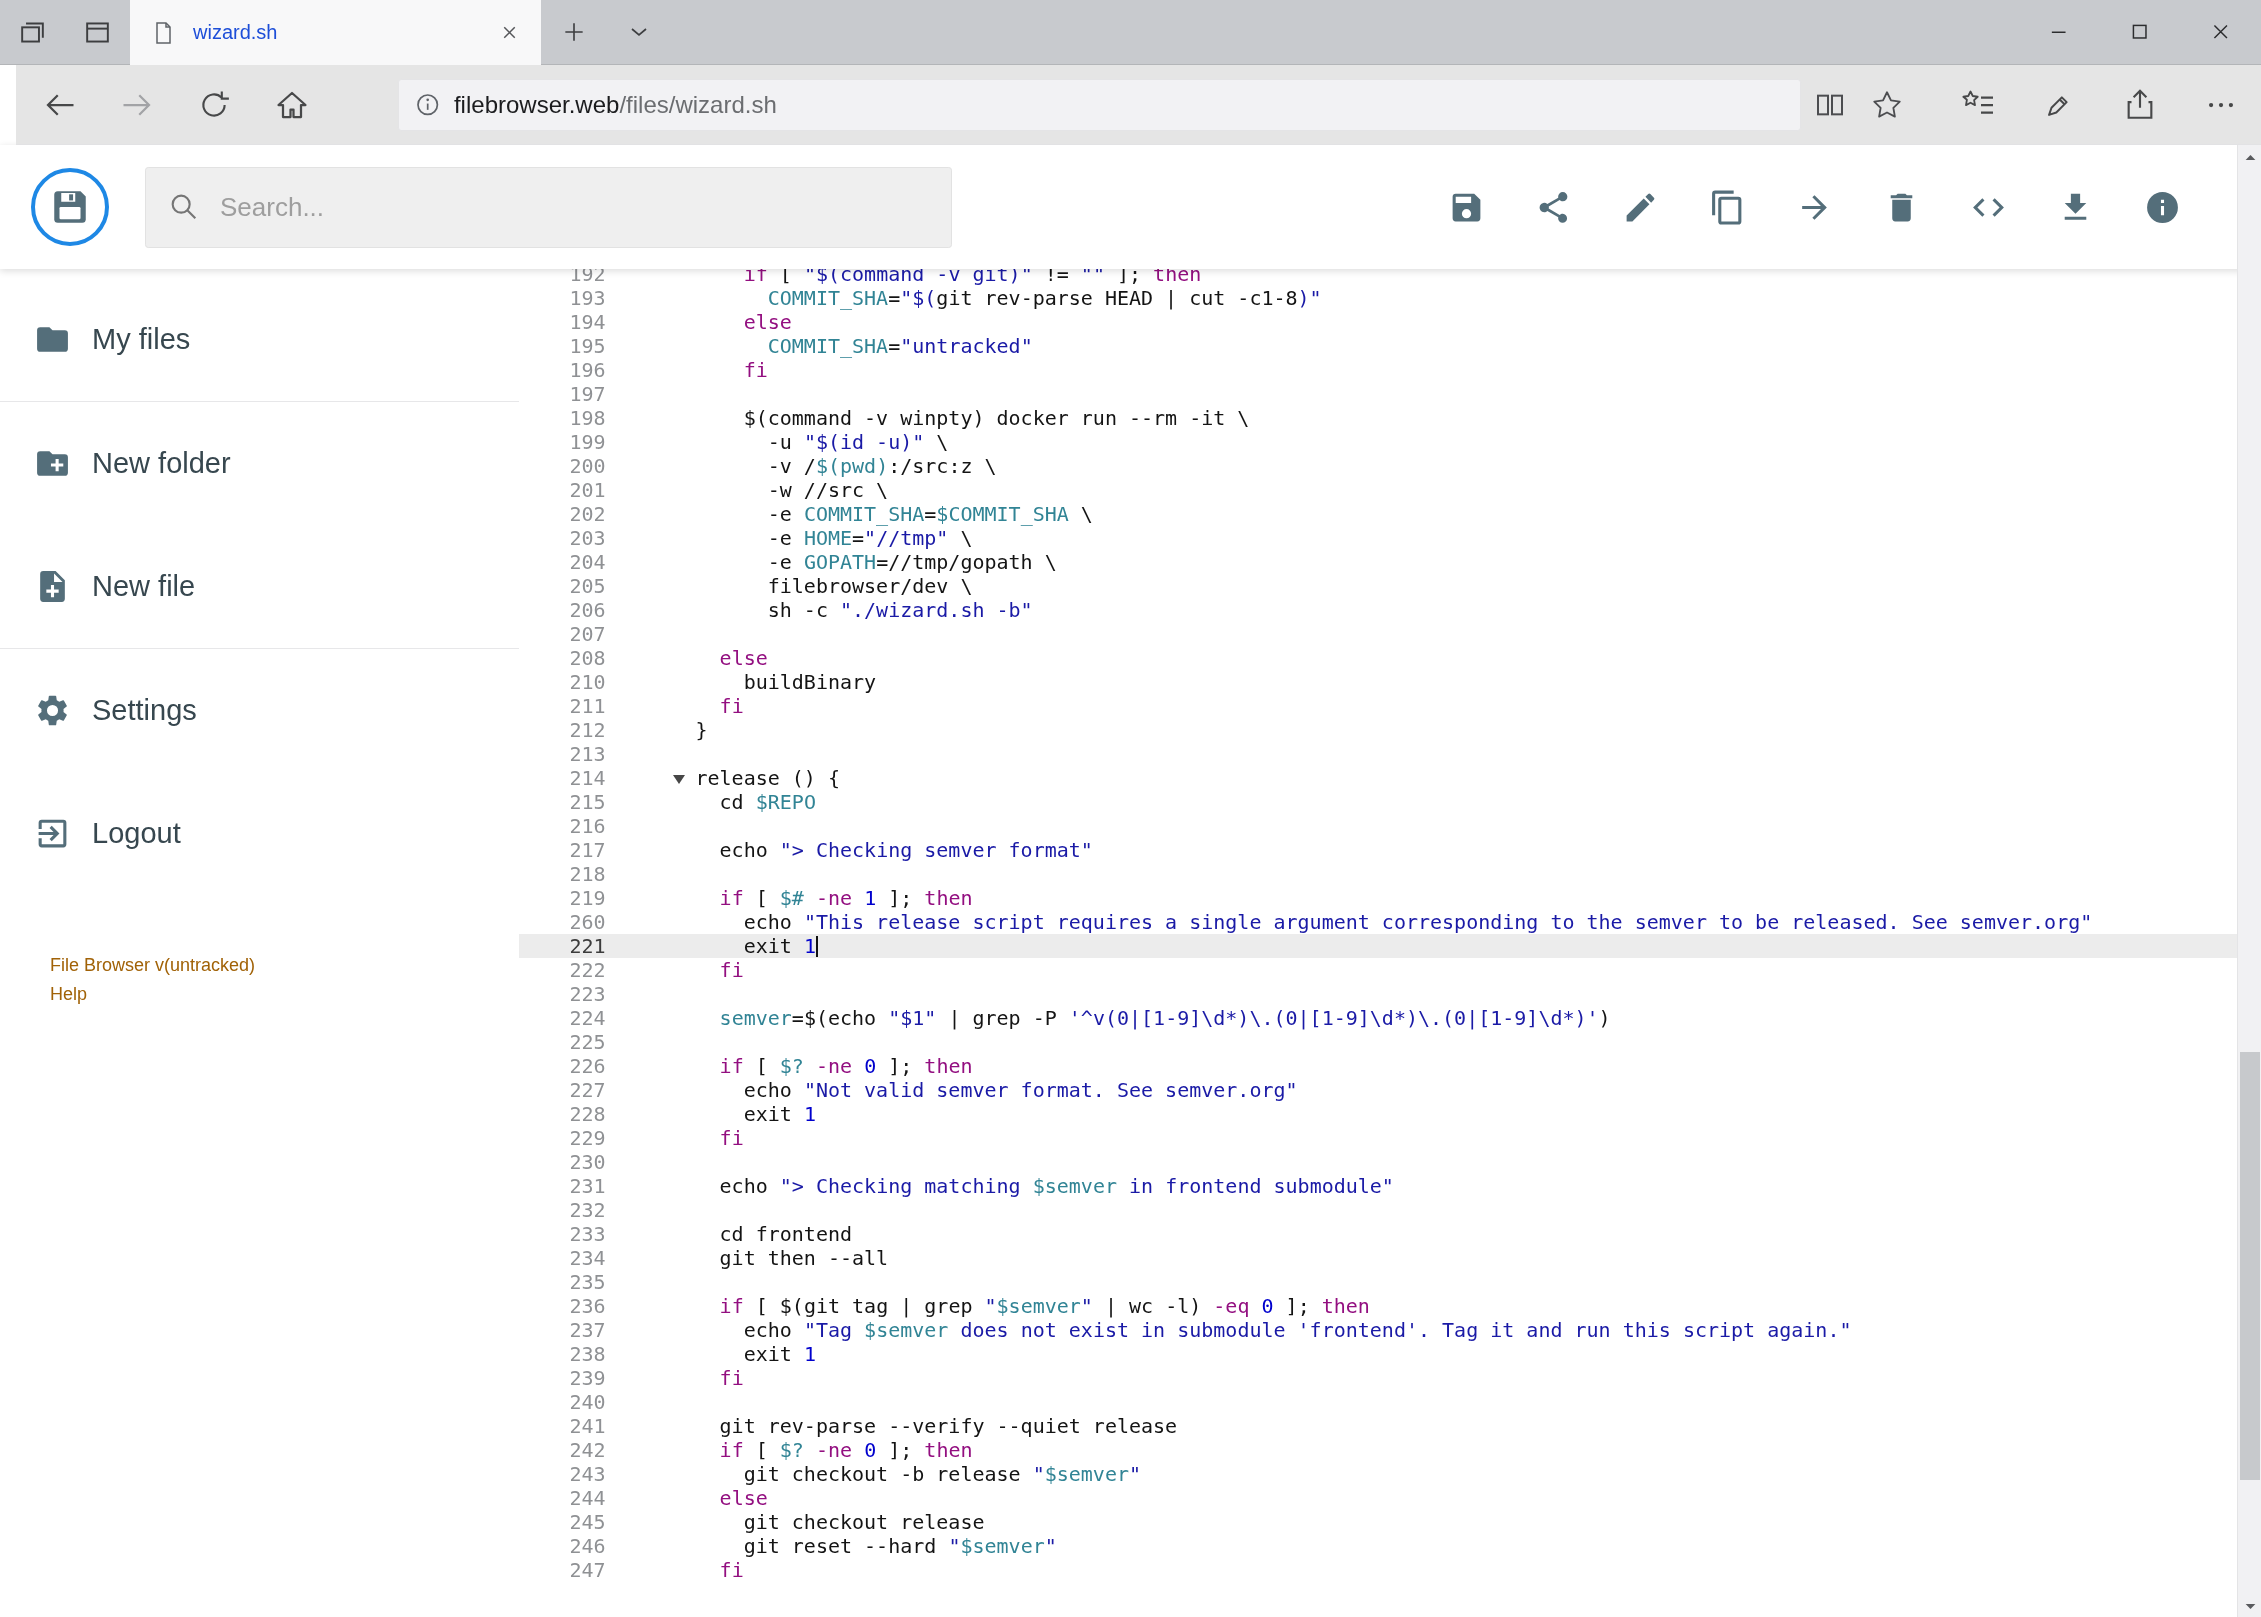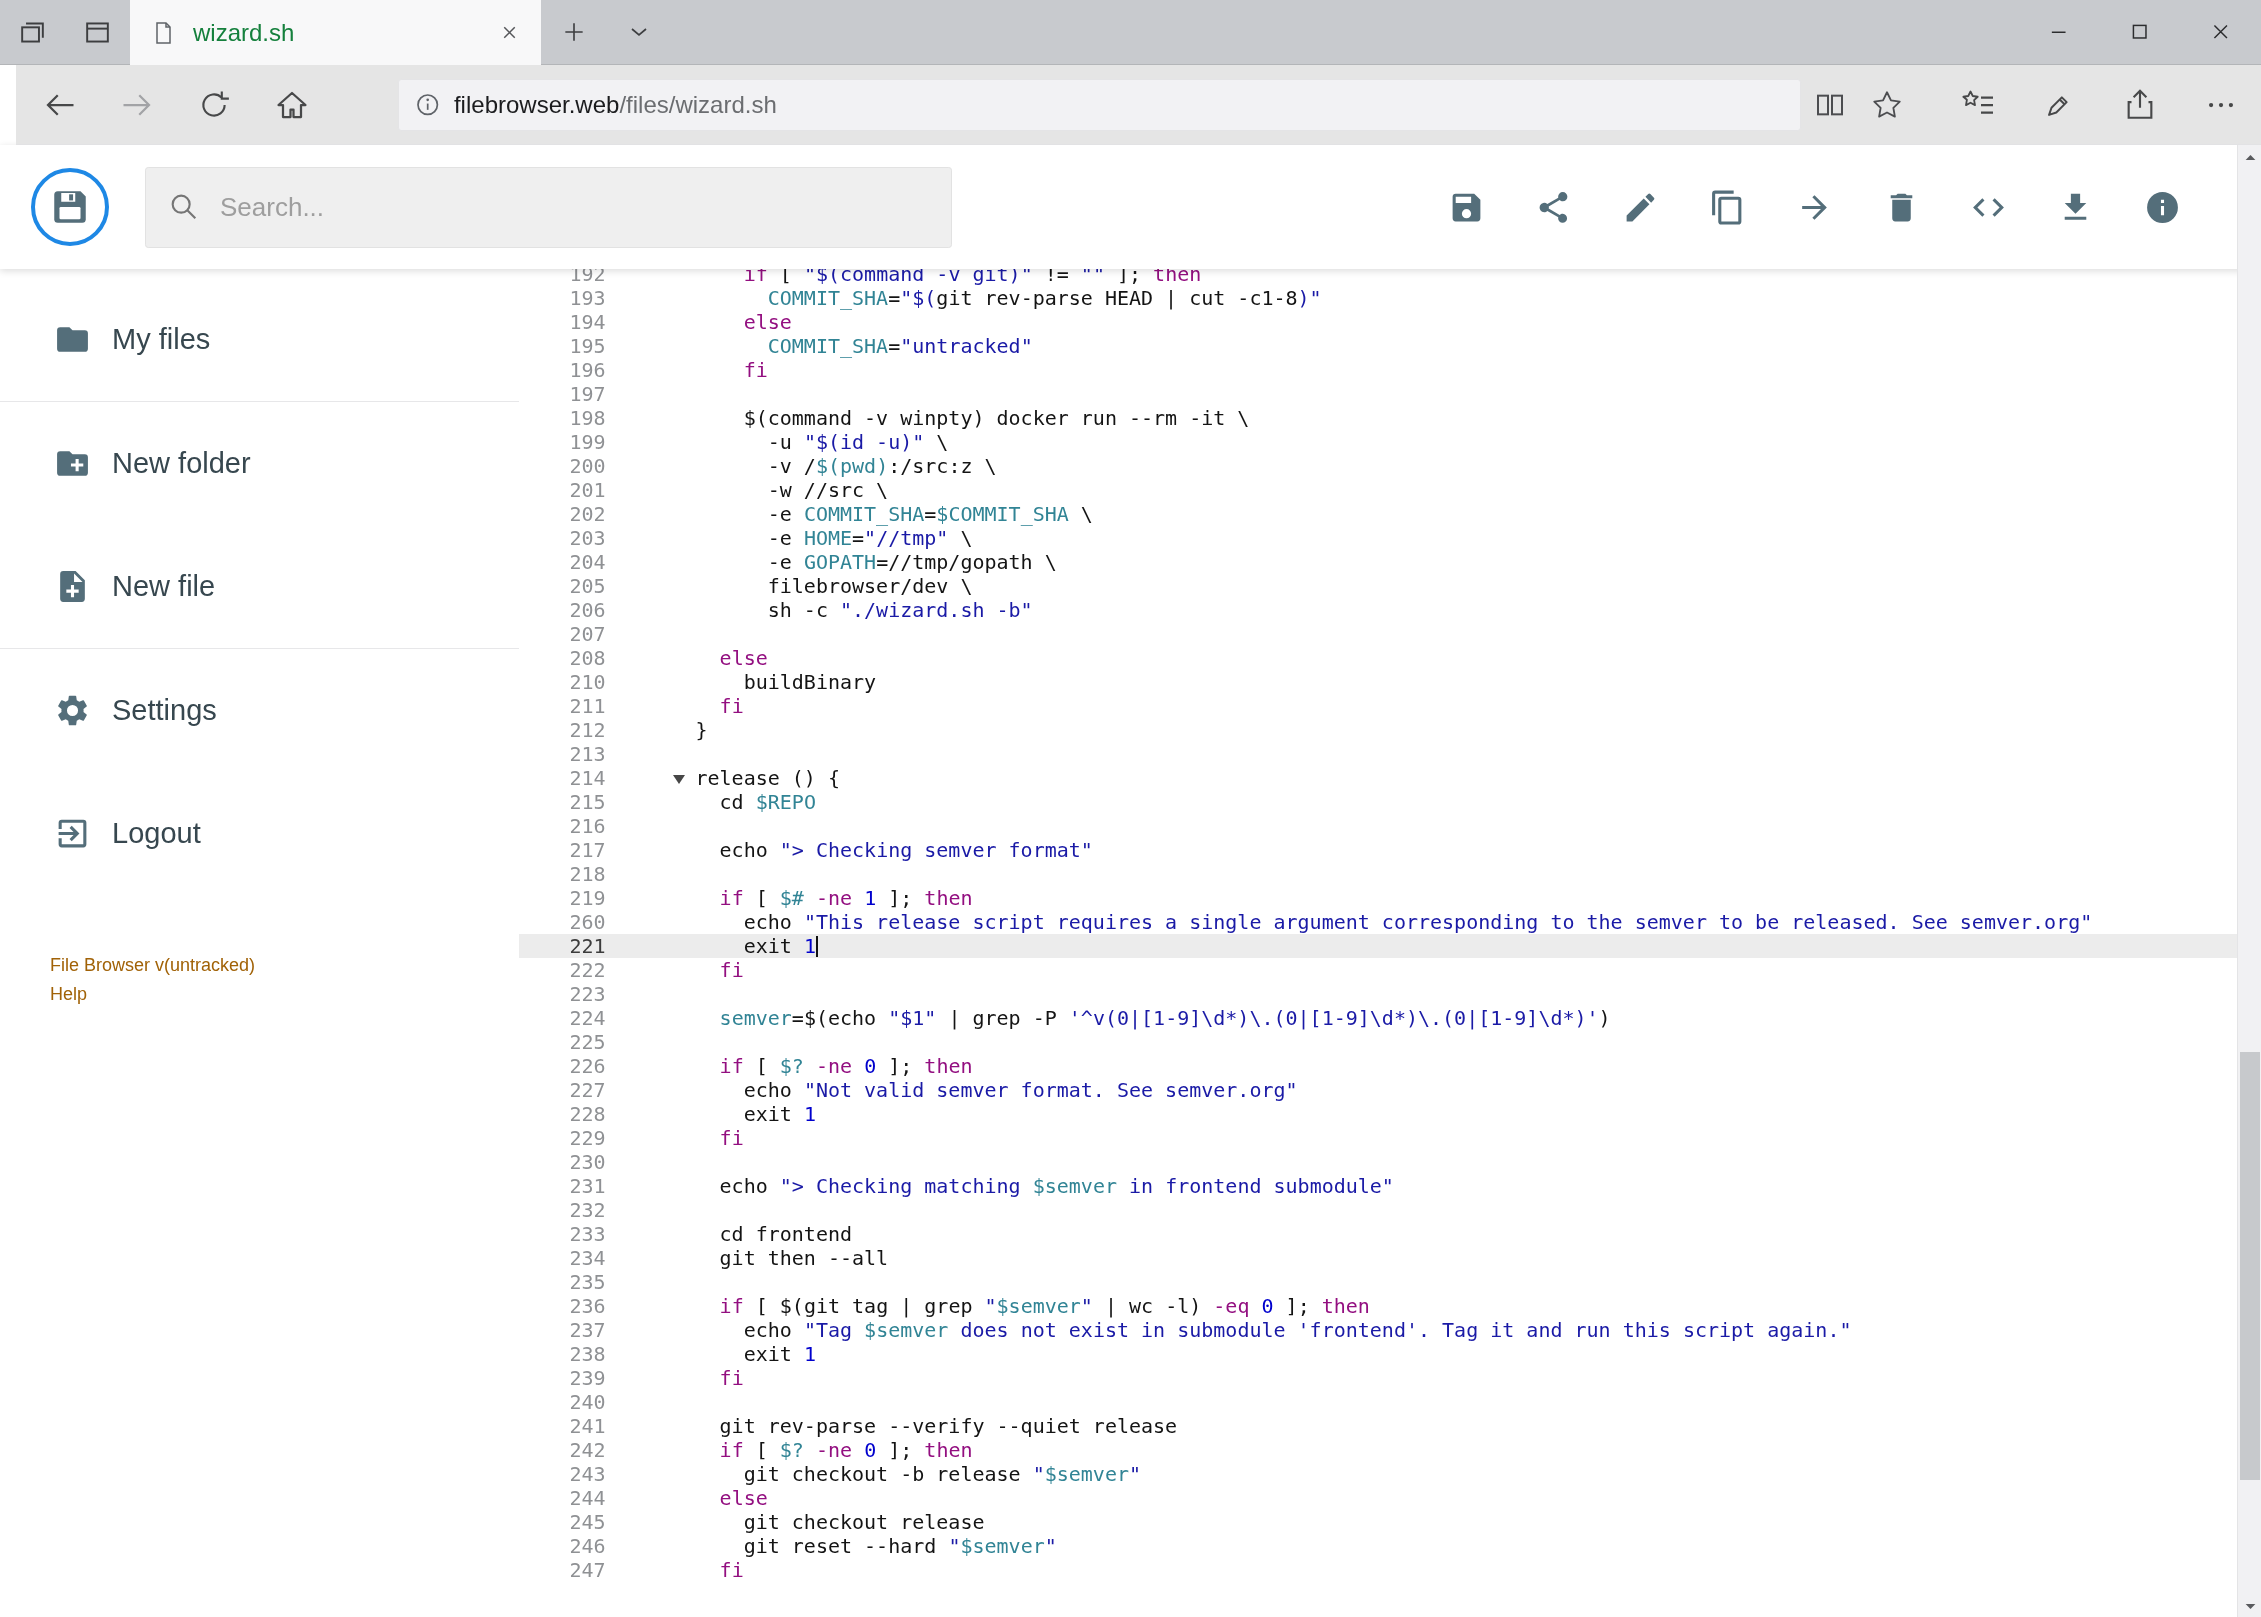--- a/index.html
+++ b/index.html
@@ -5,21 +5,21 @@
   *{margin:0;padding:0;box-sizing:border-box}
   html,body{width:2261px;height:1617px;overflow:hidden}
   body{font-family:"Liberation Sans",sans-serif;background:#fff;position:relative;color:#222}
 
   
   .tabbar{position:absolute;left:0;top:0;width:2261px;height:65px;background:var(--strip);
           display:flex;align-items:stretch;border-bottom:0.8px solid #b3b5b8;z-index:20}
   .strip-btn{width:65px;display:flex;align-items:center;justify-content:center;color:#3d3e40}
   .tab{position:relative;width:411px;height:65px;background:var(--tabbg);display:flex;align-items:center;
        padding:0 21px;gap:18px;z-index:2}
-  .tab-title{font-size:24px;color:#15803d;flex:1;white-space:nowrap;overflow:hidden}
+  .tab-title{font-size:20px;color:#1d4ed8;flex:1;white-space:nowrap;overflow:hidden}
   .tab-close{display:flex;align-items:center;justify-content:center;color:#55565a}
   .flex-spacer{flex:1}
   .win-btn{width:81px;display:flex;align-items:center;justify-content:center;color:#2b2c2e}
 
   
   .navbar{position:absolute;left:16px;top:65px;width:2261px;height:80px;background:#e5e5e5;
           border-bottom:0.8px solid #e2e2e4;display:flex;align-items:center;padding:0 16px 0 14.5px;z-index:19}
   .nav-btn{width:58px;height:58px;display:flex;align-items:center;justify-content:center;color:#474849;margin-right:19.4px}
   .nav-btn.disabled{color:#a2a3a6}
   .addressbar{margin-left:58px;width:1403px;height:52px;background:#f2f2f4;border:0.8px solid #e4e4e6;border-radius:3.2px;
@@ -41,21 +41,21 @@
   .search input{border:none;outline:none;background:transparent;font-family:"Liberation Sans",sans-serif;
                 font-size:26px;color:#444;width:646px}
   .search input::placeholder{color:#9e9e9e}
   .actions{margin-left:auto;margin-right:55px;display:flex}
   .hdr-btn{width:87px;height:87px;display:flex;align-items:center;justify-content:center;color:var(--icon)}
 
   
   .content{position:absolute;left:0;top:268px;width:2261px;height:1349px;display:flex;background:#fff}
 
   .sidebar{width:519px;flex:none;display:flex;flex-direction:column;position:relative}
-  .sb-item{height:81px;margin-top:42px;display:flex;align-items:center;padding-left:54px;gap:21px;cursor:pointer}
+  .sb-item{height:81px;margin-top:42px;display:flex;align-items:center;padding-left:34px;gap:21px;cursor:pointer}
   .sb-item:first-child{margin-top:31px}
   .sb-hr{height:0.8px;background:#e7e7e9;margin-top:21px}
   .sb-hr + .sb-item{margin-top:21px}
   .sb-icon{color:var(--icon);display:flex}
   .sb-label{font-size:29px;color:#37474f}
   .sb-footer{position:absolute;left:50px;top:683px;font-size:18px;line-height:29px;color:#a16207}
 
   .editor{flex:1;position:relative;overflow:hidden;background:#fff}
   .lines{position:absolute;left:0;top:-6.5px;right:0}
   .row{display:flex;height:24px}

